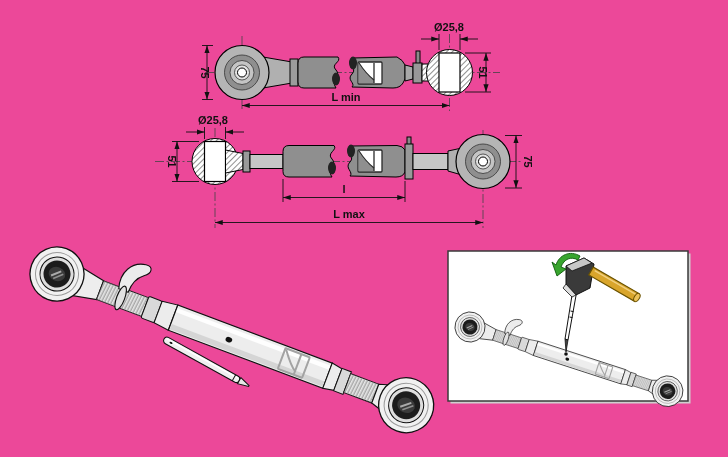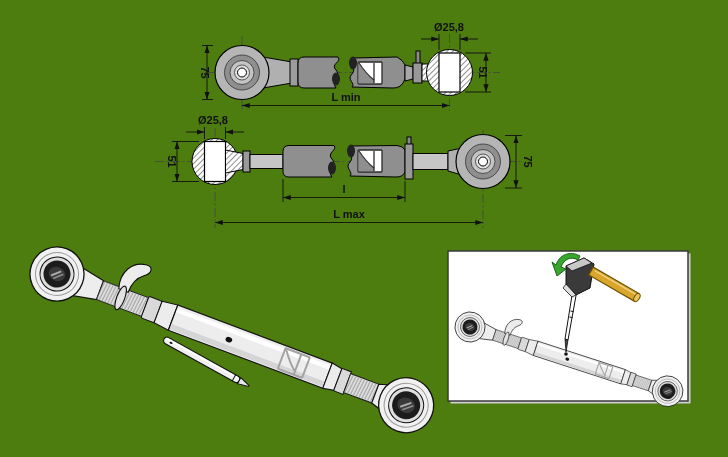--- a/index.html
+++ b/index.html
@@ -1,16 +1,16 @@
 <!DOCTYPE html>
 <html><head>
 <meta charset="utf-8">
 <style>
   html,body{margin:0;padding:0;background:#ffffff;}
-  .canvas{position:relative;width:728px;height:457px;background:#4d7c0f;overflow:hidden;
+  .canvas{position:relative;width:728px;height:457px;background:#ec4899;overflow:hidden;
           font-family:"Liberation Sans", sans-serif;}
   svg{position:absolute;left:0;top:0;}
   text{font-family:"Liberation Sans", sans-serif;font-weight:bold;font-size:11px;fill:#111;}
 </style>
 </head>
 <body>
 
 <div class="canvas">
 <svg width="728" height="457" viewBox="0 0 728 457">
   <defs>

